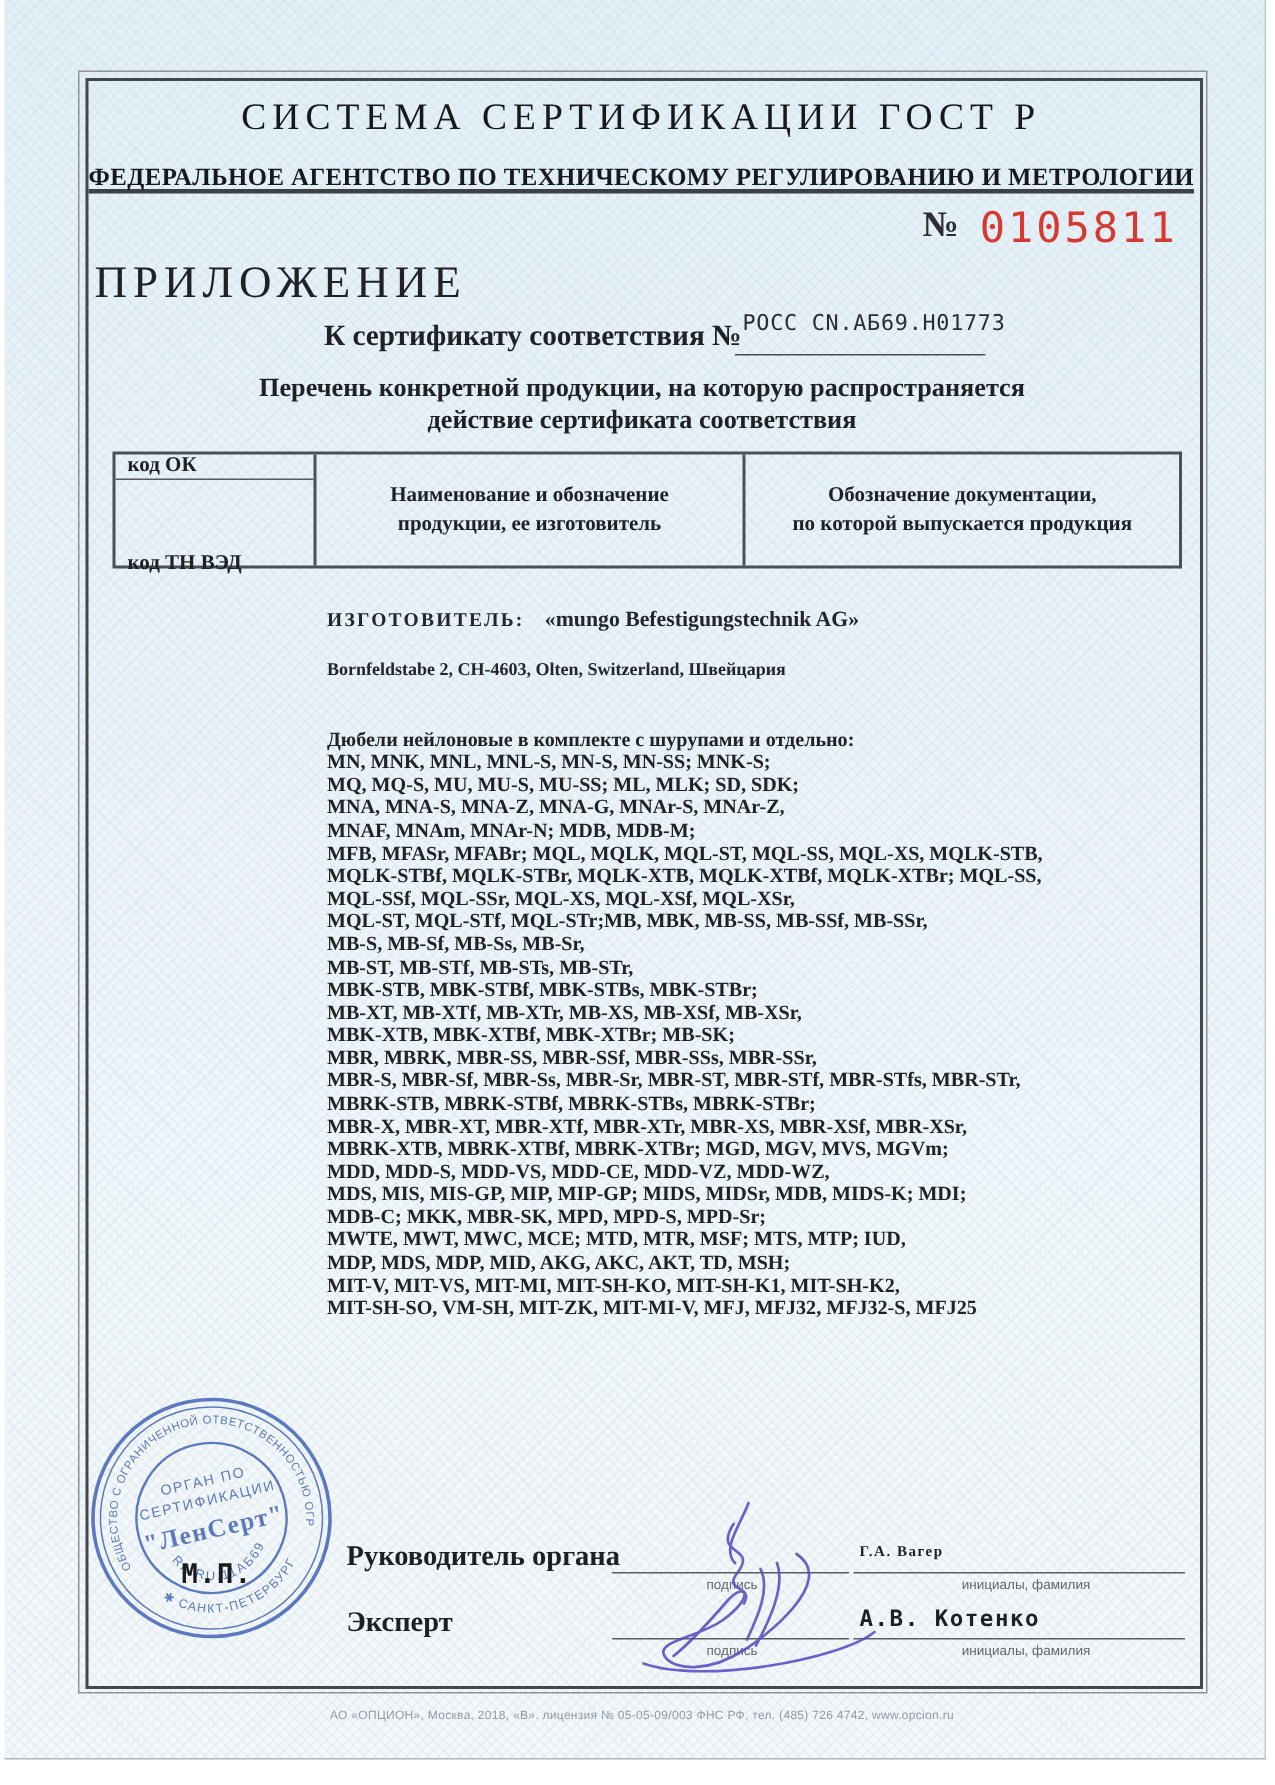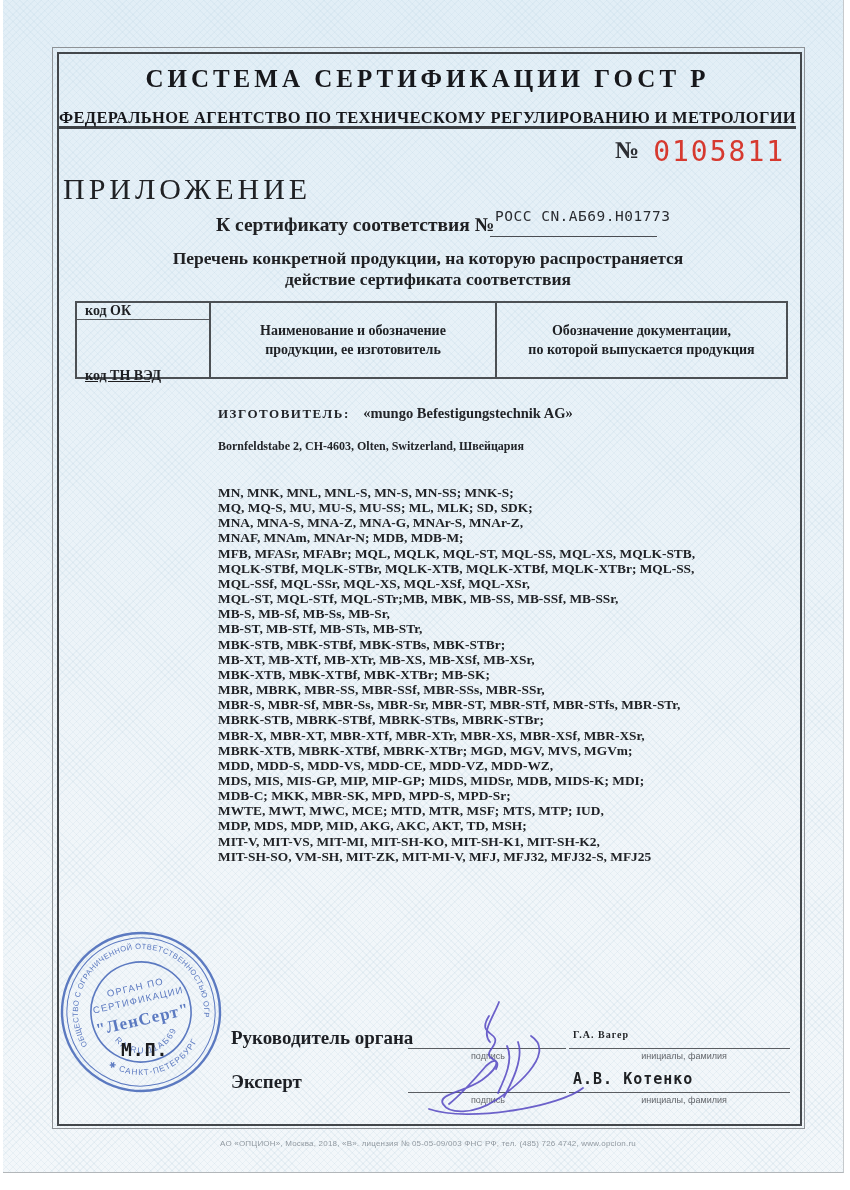--- a/index.html
+++ b/index.html
@@ -13,34 +13,34 @@
     background-color:#f3f7fa;
     background-image:
       linear-gradient(180deg, rgba(198,224,240,.38) 0%, rgba(198,224,240,.22) 38%, rgba(220,234,242,.10) 70%, rgba(220,234,242,0) 100%),
       repeating-linear-gradient(45deg, rgba(150,185,205,.12) 0 1px, transparent 1px 5px),
       repeating-linear-gradient(-45deg, rgba(150,185,205,.12) 0 1px, transparent 1px 5px);
     border-right:1px solid #c6cacd;border-bottom:1px solid #b2b6b9;
   }
   .frame1{position:absolute;left:49px;top:47px;width:751px;height:1080px;border:1px solid #8e9296;}
   .frame2{position:absolute;left:54px;top:52px;width:741px;height:1070px;border:2px solid #43474b;}
   .header-strip{position:absolute;left:56px;top:54px;width:737px;height:72px;border-bottom:3px solid #3d4145;}
-  .sys-title{margin-top:11px;text-align:center;font-weight:bold;font-size:25px;letter-spacing:4px;color:#17181c;}
+  .sys-title{margin-top:11px;text-align:center;font-weight:normal;font-size:25px;letter-spacing:4px;color:#17181c;}
   .agency-title{margin-top:15px;text-align:center;font-weight:bold;font-size:16.5px;letter-spacing:.3px;color:#17181c;}
   .form-number{position:absolute;left:612px;top:137px;display:flex;align-items:flex-start;}
   .form-number .no-sign{font-size:24px;font-weight:bold;color:#2c2e33;margin-right:14px;}
   .form-number .no-value{font-family:"DejaVu Sans Mono", monospace;font-size:28px;letter-spacing:2px;color:#d6392f;line-height:30px;}
   .doc-title{position:absolute;left:60px;top:172px;width:730px;text-align:left;font-weight:normal;font-size:30px;letter-spacing:4px;color:#202124;}
   .cert-label{position:absolute;left:213px;top:214px;font-weight:bold;font-size:19.5px;color:#202124;}
   .cert-value{position:absolute;left:492px;top:208px;font-family:"DejaVu Sans Mono", monospace;font-size:14.5px;letter-spacing:.5px;color:#2a2c31;}
   .cert-underline{position:absolute;left:487px;top:236px;width:167px;border-bottom:1.5px solid #4a4d52;}
   .subtitle{position:absolute;left:60px;top:248px;width:730px;text-align:center;font-weight:bold;font-size:17.5px;line-height:21px;white-space:pre-line;color:#202124;}
   .spec-table{position:absolute;left:72px;top:301px;width:713px;height:78px;border:2px solid #4c5054;display:flex;box-sizing:border-box;}
   .spec-table .c1{width:134px;border-right:2px solid #4c5054;display:flex;flex-direction:column;box-sizing:border-box;gap:48px;}
   .spec-table .c1 .cell-top{height:50%;border-bottom:1.5px solid #55585c;display:flex;align-items:center;padding-left:8px;box-sizing:border-box;}
-  .spec-table .c1 .cell-bottom{height:50%;display:flex;padding-left:8px;box-sizing:border-box;text-decoration:underline;}
+  .spec-table .c1 .cell-bottom{height:50%;display:flex;padding-left:8px;box-sizing:border-box;}
   .spec-table .c2{width:286px;border-right:2px solid #4c5054;box-sizing:border-box;}
   .spec-table .c3{flex:1;box-sizing:border-box;}
   .spec-table .hdr{height:100%;display:flex;align-items:center;justify-content:center;text-align:center;font-weight:bold;font-size:14px;line-height:19px;white-space:pre-line;color:#1e2024;border-radius:25px;}
   .spec-table .code{font-weight:bold;font-size:14px;color:#1e2024;}
   .manufacturer{position:absolute;left:215px;top:405px;font-size:14px;color:#232529;}
   .manufacturer .mlabel{letter-spacing:1.5px;font-size:13px;font-weight:bold;margin-right:10px;}
   .manufacturer .mname{font-weight:bold;font-size:14.5px;}
   .manufacturer .maddr{font-weight:bold;font-size:12px;margin-top:17px;}
   .products{position:absolute;left:215px;top:485px;width:575px;font-weight:bold;font-size:13.4px;line-height:15.15px;color:#202226;}
   .products .plines{white-space:pre-line;}
@@ -116,20 +116,21 @@
 
   <div class="manufacturer">
     <div>
       <span class="mlabel">ИЗГОТОВИТЕЛЬ:</span>
       <span class="mname">«mungo Befestigungstechnik AG»</span>
     </div>
     <div class="maddr">Bornfeldstabe 2, CH-4603, Olten, Switzerland, Швейцария</div>
   </div>
 
   <div class="products">
+    <div>Дюбели нейлоновые в комплекте с шурупами и отдельно:</div>
     <div class="plines">MN, MNK, MNL, MNL-S, MN-S, MN-SS; MNK-S;
 MQ, MQ-S, MU, MU-S, MU-SS; ML, MLK; SD, SDK;
 MNA, MNA-S, MNA-Z, MNA-G, MNAr-S, MNAr-Z,
 MNAF, MNAm, MNAr-N; MDB, MDB-M;
 MFB, MFASr, MFABr; MQL, MQLK, MQL-ST, MQL-SS, MQL-XS, MQLK-STB,
 MQLK-STBf, MQLK-STBr, MQLK-XTB, MQLK-XTBf, MQLK-XTBr; MQL-SS,
 MQL-SSf, MQL-SSr, MQL-XS, MQL-XSf, MQL-XSr,
 MQL-ST, MQL-STf, MQL-STr;MB, MBK, MB-SS, MB-SSf, MB-SSr,
 MB-S, MB-Sf, MB-Ss, MB-Sr,
 MB-ST, MB-STf, MB-STs,  MB-STr,

